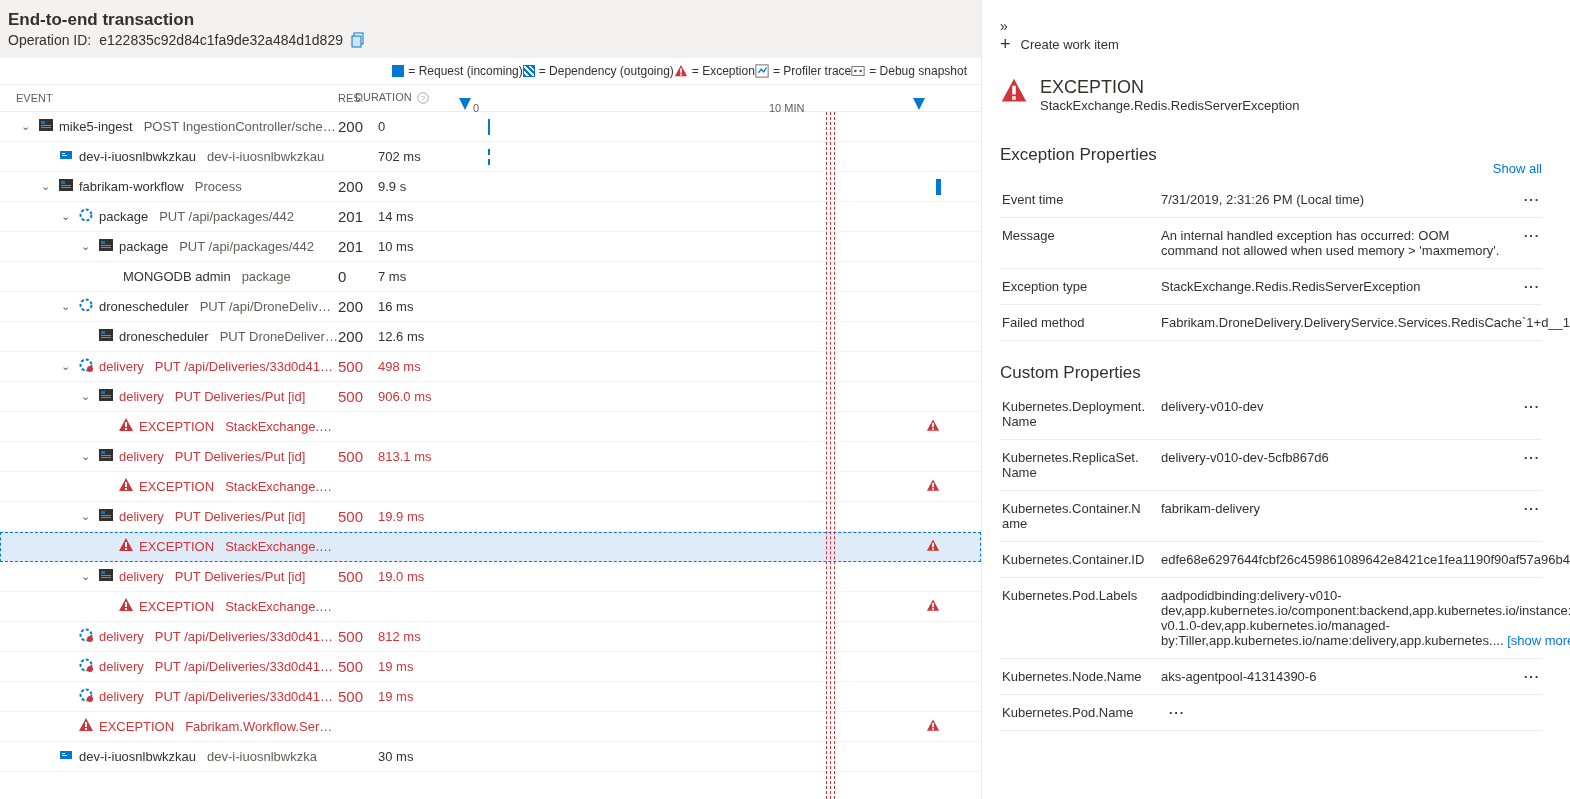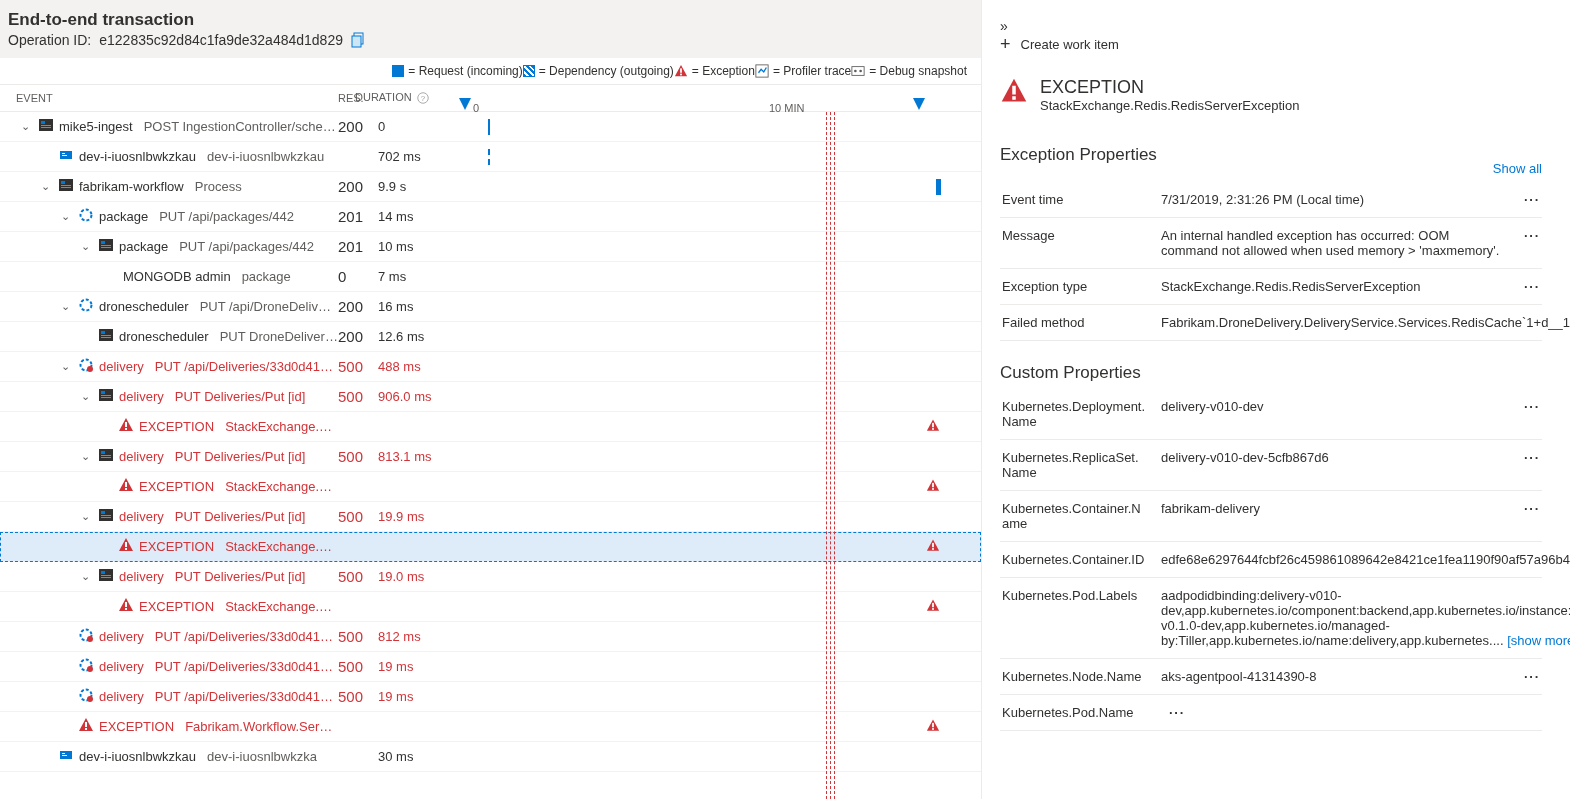--- a/index.html
+++ b/index.html
@@ -276,21 +276,21 @@
       <span class="indent-2"></span>
       <span class="chevron">⌄</span>
       <span><svg class="row-icon" viewBox="0 0 16 16">
                 <circle cx="8" cy="8" r="5.5" fill="none" stroke="#0078d4" stroke-width="2" stroke-dasharray="3 2"></circle>
                 <circle cx="12" cy="12" r="3" fill="#d13438"></circle>
               </svg></span>
       <span class="ev-name">delivery</span>
       <span class="ev-detail">PUT /api/Deliveries/33d0d413-4</span>
     </div>
     <div class="res-cell">500</div>
-    <div class="dur-cell">488 ms</div>
+    <div class="dur-cell">498 ms</div>
     <div class="tl-cell"></div>
         </div>
         <div class="row error">
     <div class="ev-cell">
       <span class="indent-3"></span>
       <span class="chevron">⌄</span>
       <span><svg class="row-icon" viewBox="0 0 16 16">
                 <rect x="1" y="2" width="14" height="12" fill="#323130"></rect>
                 <rect x="3" y="4" width="4" height="3" fill="#0078d4"></rect>
                 <rect x="3" y="8" width="10" height="1" fill="#888"></rect>
@@ -595,21 +595,21 @@
         <div class="prop-row">
       <div class="prop-key">Kubernetes.Container.ID</div>
       <div class="prop-val">edfe68e6297644fcbf26c459861089642e8421ce1fea1190f90af57a96b49e13</div>
       </div>
         <div class="prop-row">
       <div class="prop-key">Kubernetes.Pod.Labels</div>
       <div class="prop-val">aadpodidbinding:delivery-v010-dev,app.kubernetes.io/component:backend,app.kubernetes.io/instance:delivery-v0.1.0-dev,app.kubernetes.io/managed-by:Tiller,app.kubernetes.io/name:delivery,app.kubernetes.... <span class="more-link">[show more]</span></div>
       </div>
         <div class="prop-row">
       <div class="prop-key">Kubernetes.Node.Name</div>
-      <div class="prop-val">aks-agentpool-41314390-8</div>
+      <div class="prop-val">aks-agentpool-41314390-6</div>
       <div class="dots">···</div>
         </div>
         <div class="prop-row">
       <div class="prop-key">Kubernetes.Pod.Name</div>
       <div class="dots">···</div>
         </div>
       </div>
   </div>
 </div>
 

